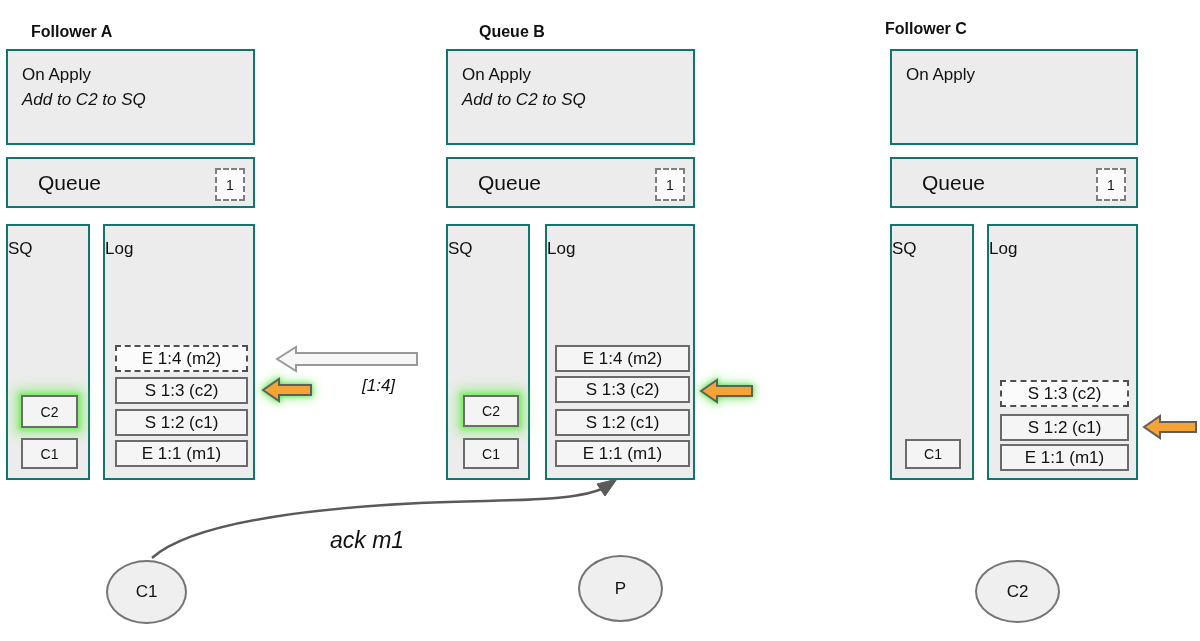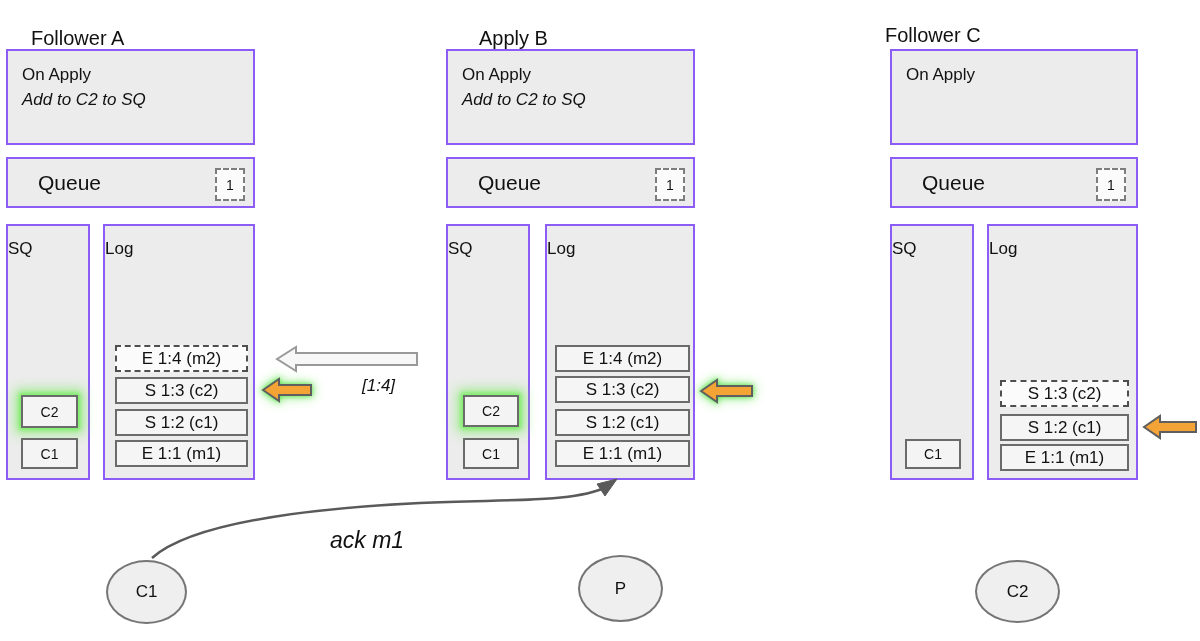--- a/index.html
+++ b/index.html
@@ -1,19 +1,19 @@
 <!DOCTYPE html>
 <html><head>
 <meta charset="utf-8">
 <style>
   html,body{margin:0;padding:0;background:#ffffff;}
   body{font-family:"Liberation Sans", sans-serif; color:#111;}
   .stage{position:relative;width:1200px;height:641px;overflow:hidden;background:#fff;}
-  .node-title{position:absolute;font-size:20px;font-weight:normal;white-space:nowrap;}
-  .box{position:absolute;background:#ececec;border:2px solid #8b5cf6;box-sizing:border-box;}
+  .node-title{position:absolute;font-size:16px;font-weight:bold;white-space:nowrap;}
+  .box{position:absolute;background:#ececec;border:2px solid #0f766e;box-sizing:border-box;}
   .oa-line{font-size:17px;line-height:25px;padding:0 14px;}
   .oa-first{margin-top:11px;}
   .oa-rule{font-style:italic;}
   .q-label{font-size:21px;margin-left:30px;}
   .q-badge{position:absolute;width:30px;height:33px;border:2px dashed #7d7d7d;background:#fbfbfb;
            display:flex;align-items:center;justify-content:center;font-size:14px;box-sizing:border-box;}
   .box-title{margin-top:13px;font-size:17px;}
   .entry{position:absolute;height:27px;border:2px solid #6b6b6b;background:#f5f5f5;box-sizing:border-box;
          display:flex;align-items:center;justify-content:center;font-size:17px;white-space:nowrap;}
   .entry.dashed{border:2px dashed #4f4f4f;background:#fbfbfb;}
@@ -55,21 +55,21 @@
       <div class="box-title">Log</div>
       <div class="entry dashed" style="left:10px;top:119px;width:133px">E 1:4 (m2)</div>
       <div class="entry" style="left:10px;top:151px;width:133px">S 1:3 (c2)</div>
       <div class="entry" style="left:10px;top:183px;width:133px">S 1:2 (c1)</div>
       <div class="entry" style="left:10px;top:214px;width:133px">E 1:1 (m1)</div>
     </div>
   </div>
 
   
   <div style="display:contents">
-    <h2 class="node-title" style="left:479px;top:10px">Apply B</h2>
+    <h2 class="node-title" style="left:479px;top:10px">Queue B</h2>
 
     <div class="box" style="left:446px;top:49px;width:249px;height:96px">
       <div class="oa-line oa-first">On Apply</div>
       <div class="oa-line oa-rule">Add to C2 to SQ</div>
     </div>
 
     <div class="box" style="left:446px;top:157px;width:249px;height:51px;display:flex;align-items:center">
       <span class="q-label">Queue</span>
       <span class="q-badge" style="left:207px;top:9px">1</span>
     </div>

